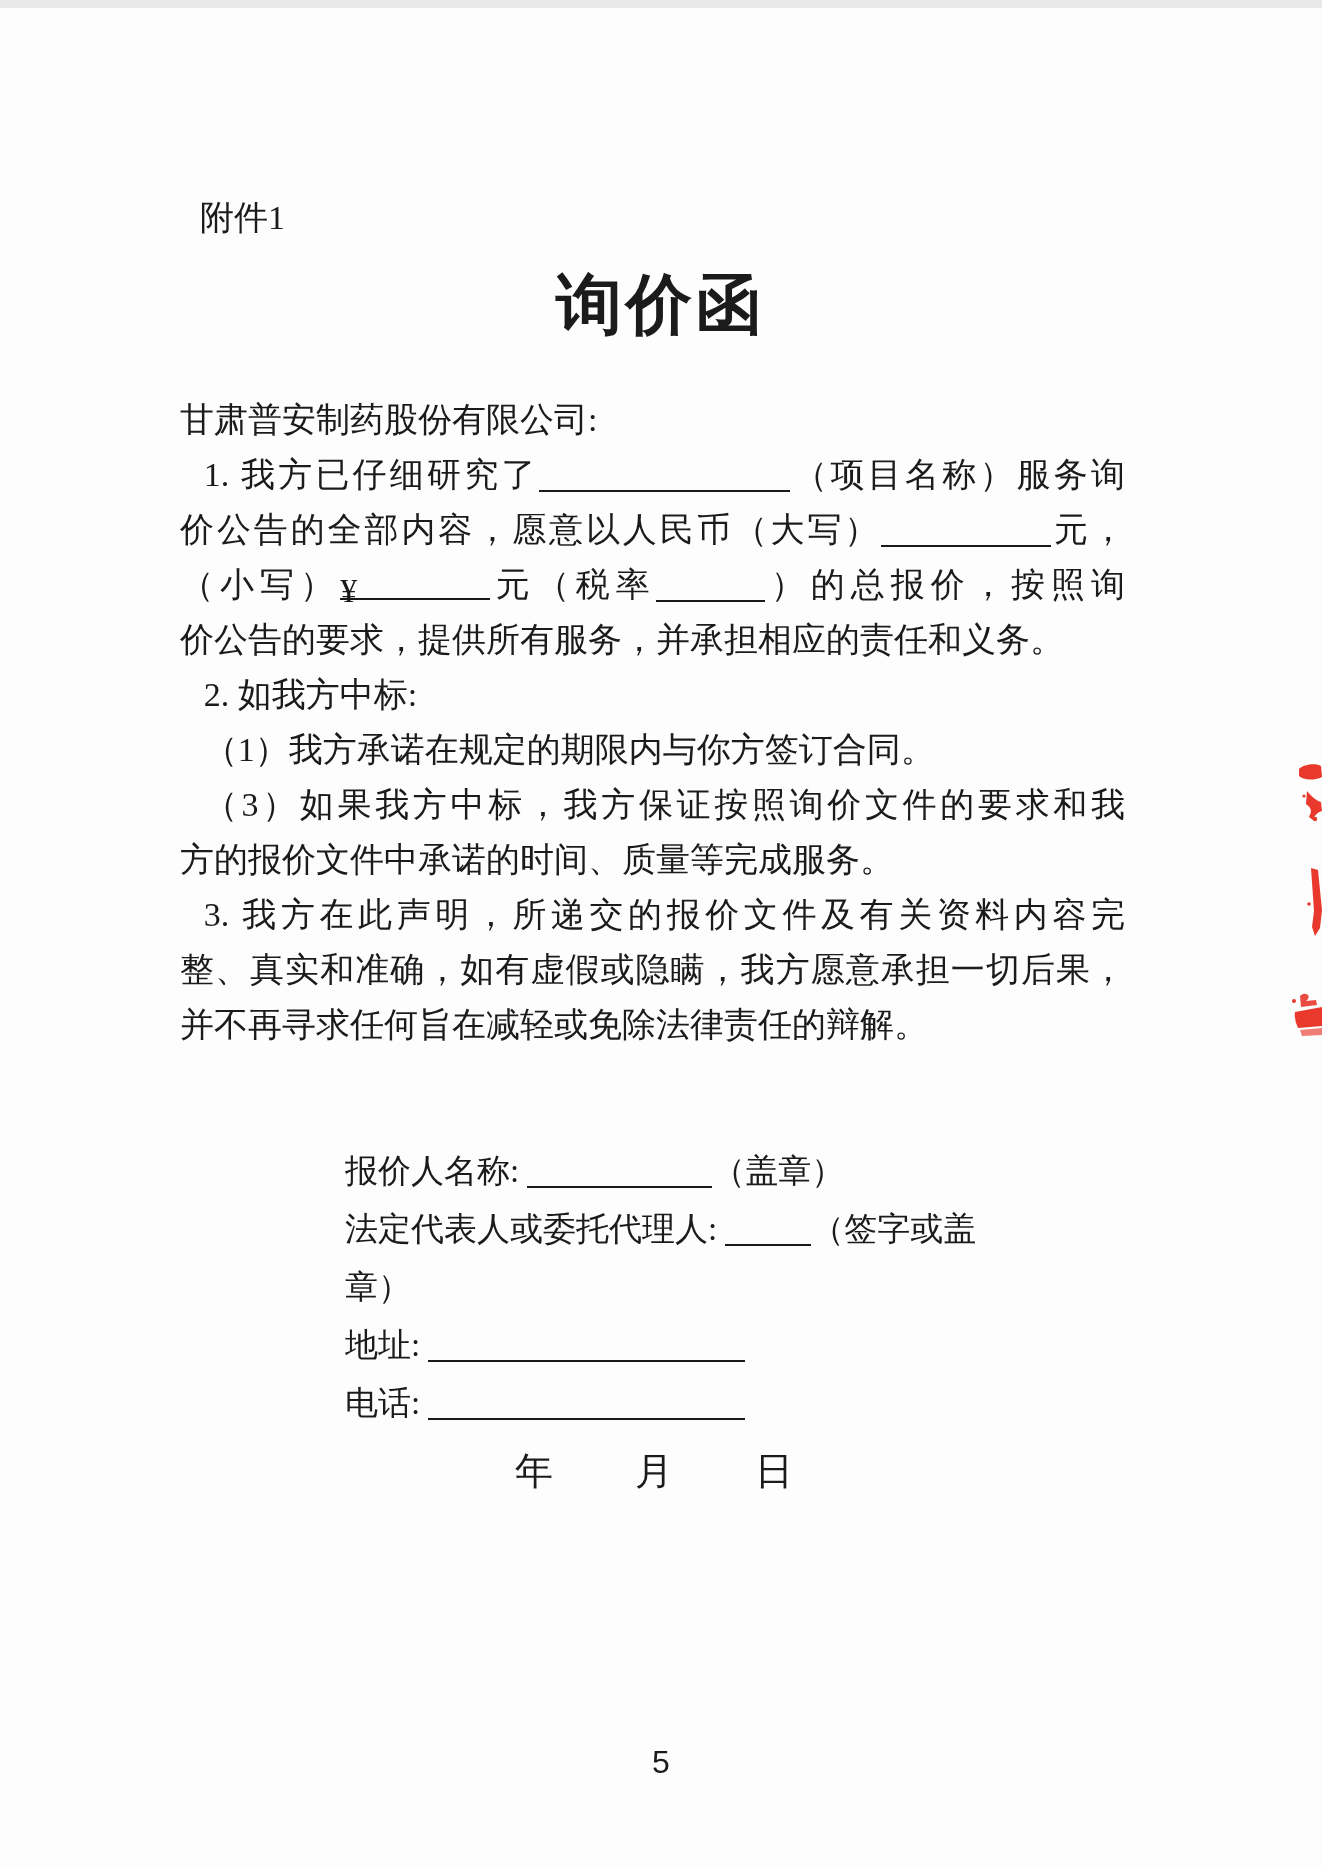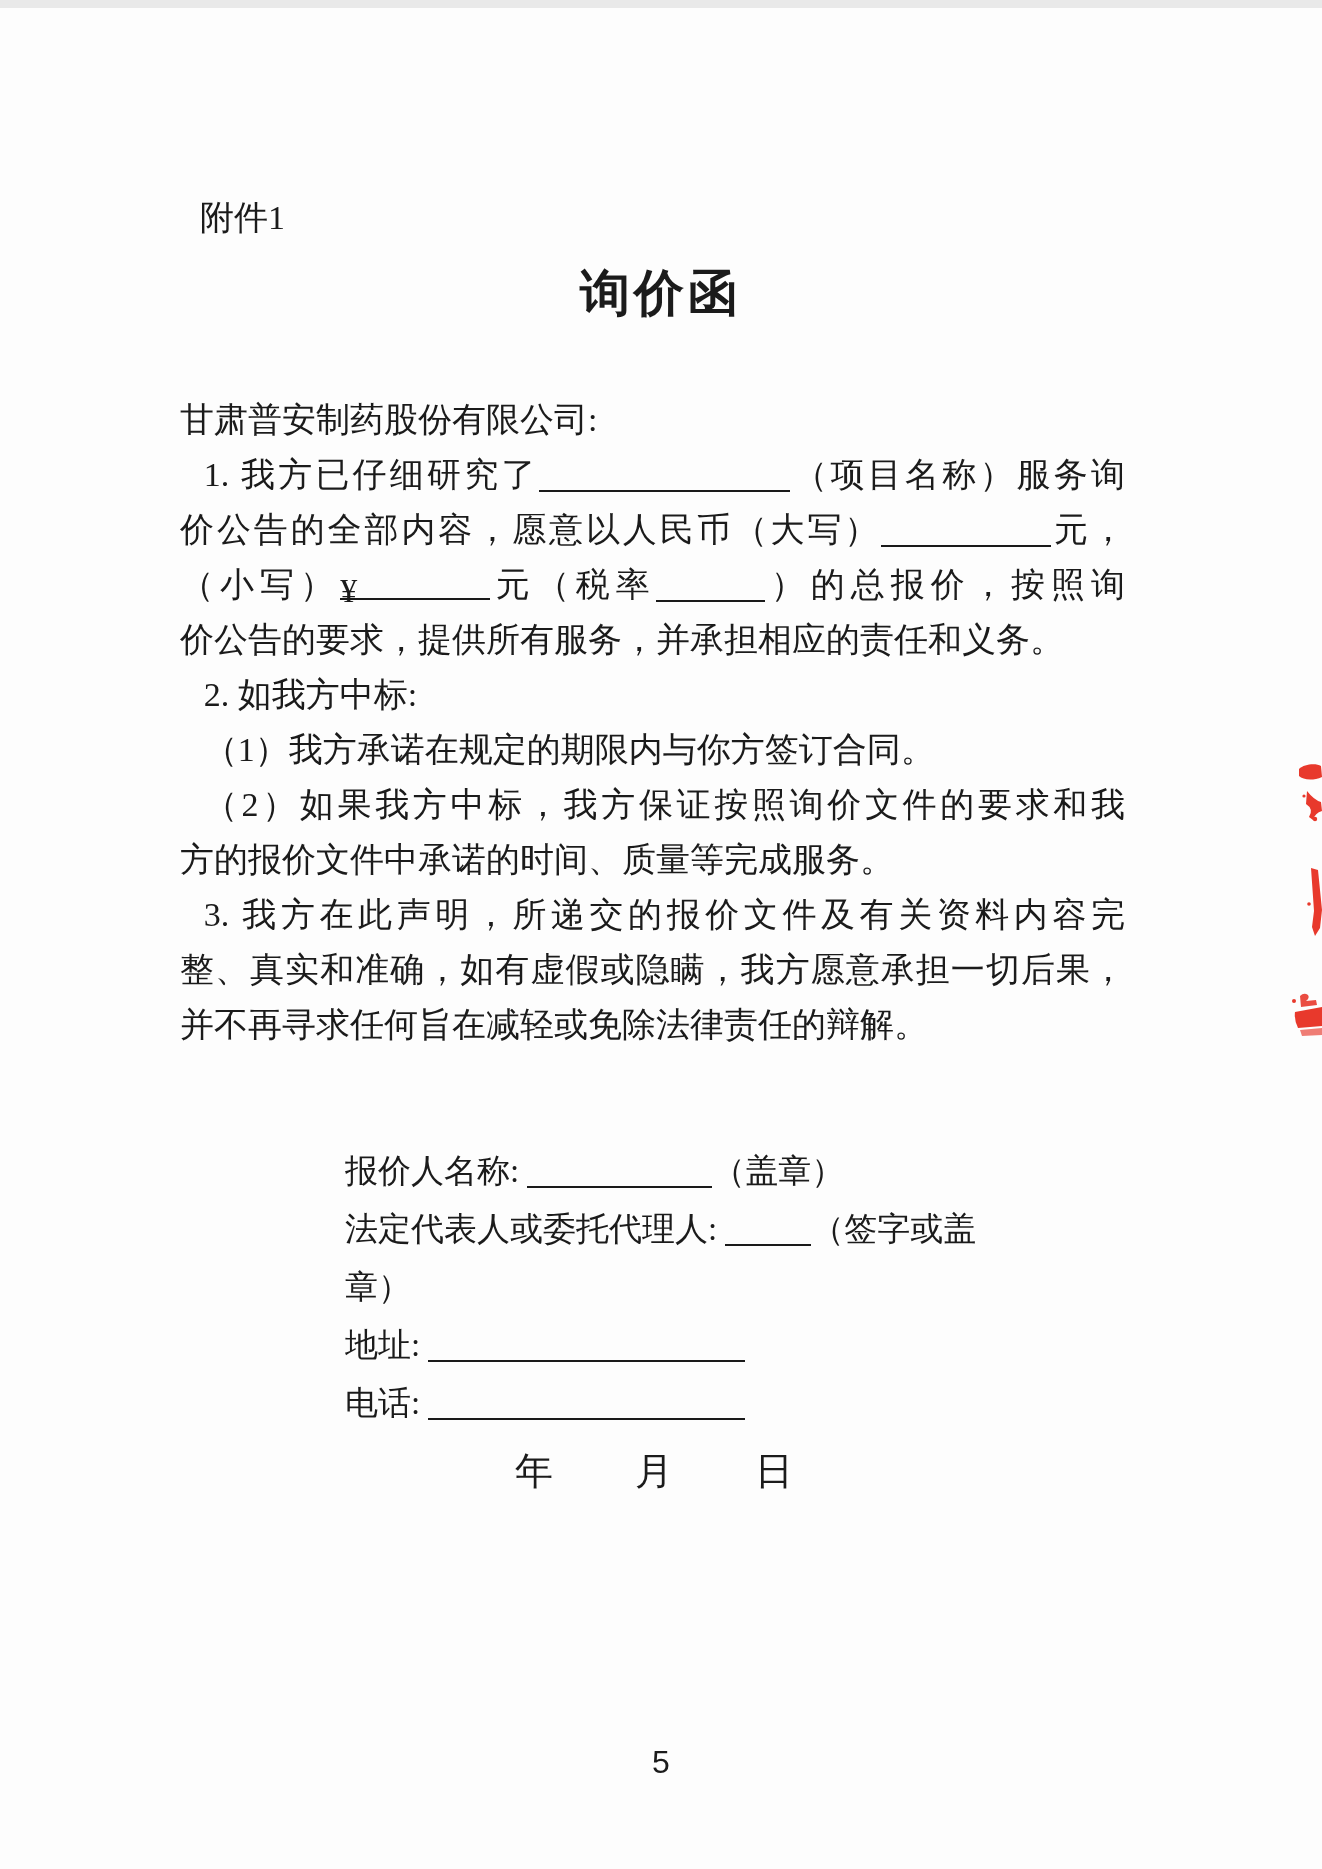--- a/index.html
+++ b/index.html
@@ -12,21 +12,21 @@
     font-family:"Liberation Serif","DejaVu Serif",serif;
     color:#1b1b1b;
   }
   .attachment{
     position:absolute;left:200px;top:190px;
     font-size:34px;line-height:40px;
   }
   .doc-title{
     position:absolute;left:0;top:252px;width:100%;
     text-align:center;
-    font-size:50px;font-weight:bold;letter-spacing:4px;
+    font-size:66px;font-weight:bold;letter-spacing:4px;
   }
   .letter-body{
     position:absolute;left:180px;top:384px;width:945px;
     font-size:34px;line-height:55px;
   }
   .line{white-space:normal;}
   .line.justify{text-align:justify;text-align-last:justify;}
   .line.indent{text-indent:0.7em;}
   .blank{
     display:inline-block;
@@ -65,21 +65,21 @@
   <div class="doc-title">询价函</div>
 
   <div class="letter-body">
       <div class="line"><span>甘肃普安制药股份有限公司:</span></div>
       <div class="line justify indent"><span>1. 我方已仔细研究了</span><span class="blank" style="width: 7.4em;"></span><span>（项目名称）服务询</span></div>
       <div class="line justify"><span>价公告的全部内容，愿意以人民币（大写）</span><span class="blank" style="width: 5em;"></span><span>元，</span></div>
       <div class="line justify"><span>（小写）</span><span class="blank" style="width: 4.4em;">¥</span><span>元（税率</span><span class="blank" style="width: 3.2em;"></span><span>）的总报价，按照询</span></div>
       <div class="line"><span>价公告的要求，提供所有服务，并承担相应的责任和义务。</span></div>
       <div class="line indent"><span>2. 如我方中标:</span></div>
       <div class="line indent"><span>（1）我方承诺在规定的期限内与你方签订合同。</span></div>
-      <div class="line justify indent"><span>（2）如果我方中标，我方保证按照询价文件的要求和我</span></div>
+      <div class="line justify indent"><span>（3）如果我方中标，我方保证按照询价文件的要求和我</span></div>
       <div class="line"><span>方的报价文件中承诺的时间、质量等完成服务。</span></div>
       <div class="line justify indent"><span>3. 我方在此声明，所递交的报价文件及有关资料内容完</span></div>
       <div class="line justify"><span>整、真实和准确，如有虚假或隐瞒，我方愿意承担一切后果，</span></div>
       <div class="line"><span>并不再寻求任何旨在减轻或免除法律责任的辩解。</span></div>
     </div>
 
   <div class="signature-block">
       <div class="line"><span>报价人名称: </span><span class="blank" style="width: 5.6em;"></span><span>（盖章）</span></div>
       <div class="line"><span>法定代表人或委托代理人: </span><span class="blank" style="width: 2.6em;"></span><span>（签字或盖章）</span></div>
       <div class="line"><span>地址: </span><span class="blank" style="width: 9.6em;"></span></div>

